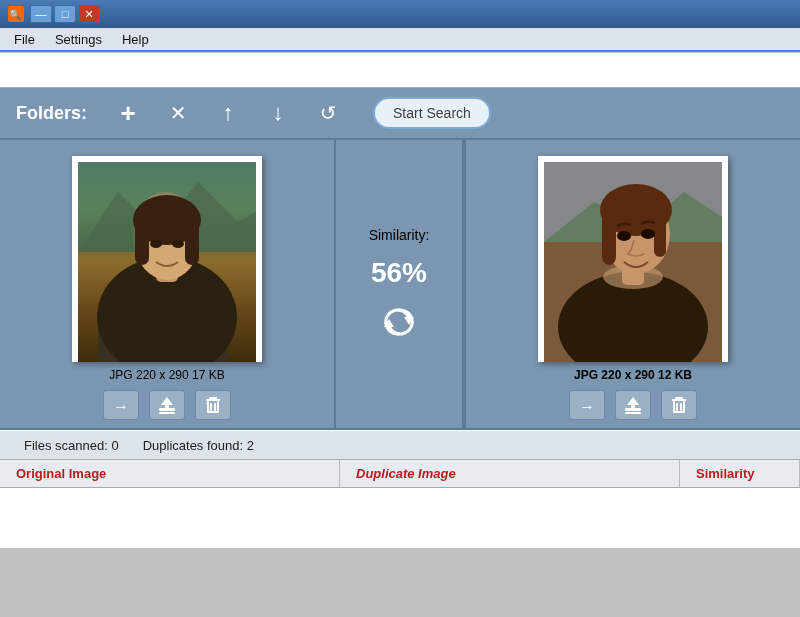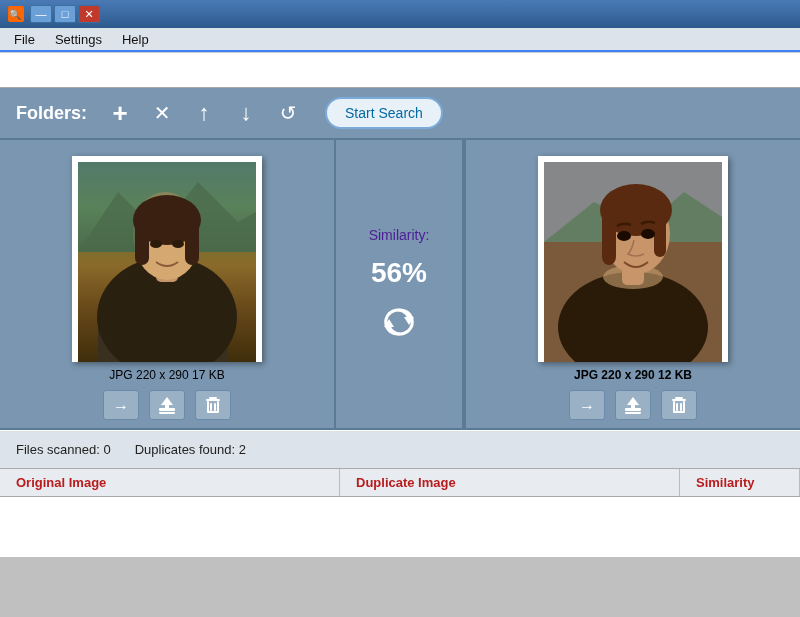--- a/index.html
+++ b/index.html
@@ -63,21 +63,21 @@
       border-top: 1px solid #ccc;
     }
 
     
     .toolbar {
       background: #7a96b0;
       height: 52px;
       display: flex;
       align-items: center;
       padding: 0 16px;
-      gap: 8px;
+      gap: 16px;
       border-bottom: 2px solid #5a7a96;
     }
     .toolbar-label {
       color: white;
       font-size: 18px;
       font-weight: bold;
       margin-right: 8px;
     }
     .toolbar-btn {
       width: 34px; height: 34px;
@@ -88,21 +88,21 @@
       border-radius: 3px;
     }
     .start-search-btn {
       margin-left: 12px;
       padding: 6px 18px;
       background: #e8f0f8;
       border: 2px solid #7aabda;
       border-radius: 16px;
       cursor: pointer;
       font-size: 14px;
-      color: #0369a1;
+      color: #404040;
       font-weight: 500;
     }
 
     
     .main-area {
       background: #7a96b0;
       display: flex;
       height: 290px;
       border-bottom: 2px solid #5a7a96;
     }
@@ -194,45 +194,45 @@
       width: 130px;
       display: flex;
       flex-direction: column;
       align-items: center;
       justify-content: center;
       gap: 16px;
       border-left: 2px solid #5a7a96;
       border-right: 2px solid #5a7a96;
     }
     .similarity-label {
-      color: #4c1d95;
+      color: #000000;
       font-size: 14px;
     }
     .similarity-value {
       color: white;
       font-size: 28px;
       font-weight: bold;
       line-height: 1;
     }
     .swap-btn {
       width: 38px; height: 38px;
       display: flex; align-items: center; justify-content: center;
       cursor: pointer;
       color: white;
       font-size: 22px;
       border-radius: 50%;
     }
 
     
     .status-bar {
       background: #dde3ea;
-      height: 39px;
-      display: flex;
-      align-items: center;
-      padding: 0 16px;
+      height: 30px;
+      display: flex;
+      align-items: center;
+      padding: 0 24px;
       gap: 24px;
       border-bottom: 1px solid #aaa;
       border-top: 1px solid #fff;
     }
     .status-item {
       font-size: 13px;
       color: #222;
     }
 
     
@@ -252,21 +252,21 @@
       padding: 0 16px;
       font-size: 13px;
       font-weight: 600;
       color: #b91c1c;
       border-right: 1px solid #bbb;
       height: 100%;
       display: flex;
       align-items: center;
     }
     .col-original { flex: 1; }
-    .col-duplicate { flex: 1; }
+    .col-duplicate { flex: 1; font-style: italic; }
     .col-similarity { width: 120px; }
 
     .table-body {
       background: white;
       min-height: 60px;
     }
   </style>
 </head>
 <body>
 

